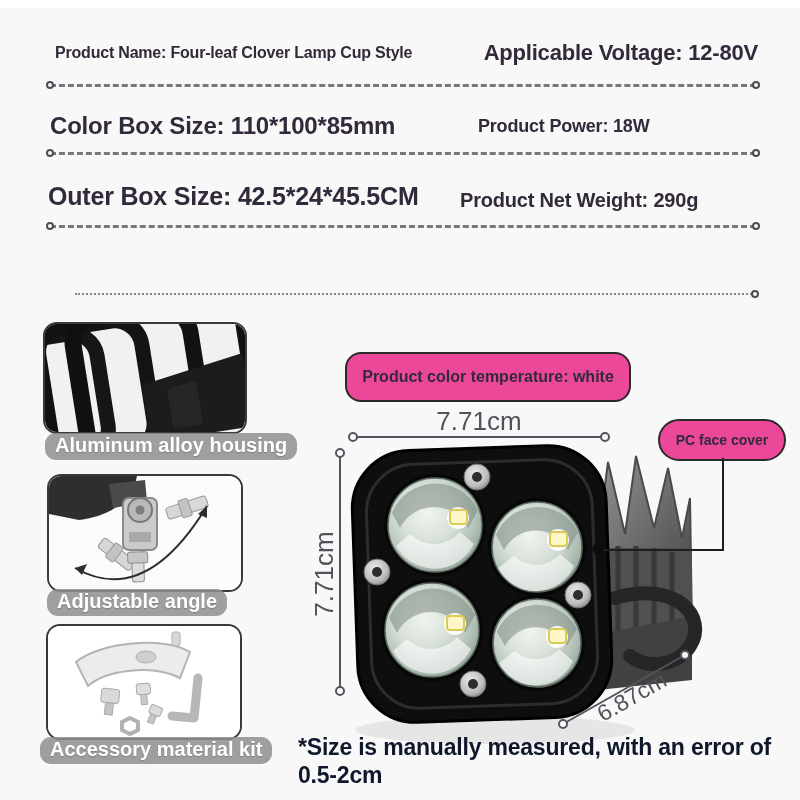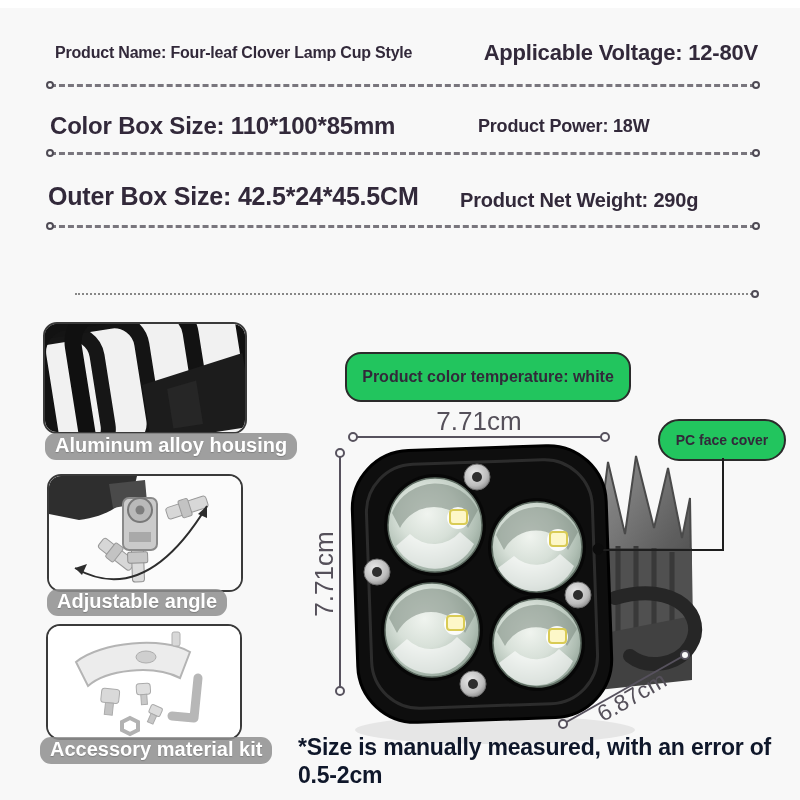--- a/index.html
+++ b/index.html
@@ -9,21 +9,21 @@
   }
   .abs{position:absolute;}
   .spec{font-weight:bold;white-space:nowrap;letter-spacing:-0.2px;}
   .dash-line{border-top:3px dashed #4f4b55;opacity:.75;height:0;}
   .dash-dot{border-top:2px dotted #6b6b6b;opacity:.8;height:0;}
   .endcap{width:8px;height:8px;border:2px solid #4f4b55;border-radius:50%;background:#fafafa;box-sizing:border-box;}
   .frame{border:2px solid #3a3a3a;border-radius:14px;overflow:hidden;background:#ffffff;}
   .pill{display:inline-block;padding:1px 10px 3px 10px;background:rgba(143,143,143,.85);
         border-radius:11px;color:#fff;font-weight:bold;font-size:20px;white-space:nowrap;
         text-shadow:0 1px 1px rgba(80,80,80,.4);}
-  .callout-box{border:2.5px solid #2b2b2b;border-radius:16px;background:#22c55e;
+  .callout-box{border:2.5px solid #2b2b2b;border-radius:16px;background:#ec4899;
         display:flex;align-items:center;justify-content:center;font-weight:bold;}
   .dimtext{color:#55505a;white-space:nowrap;}
   .footnote{font-weight:bold;font-size:23px;line-height:1.22;color:#0f172a;letter-spacing:-0.2px;}
 </style>
 </head>
 <body>
 
 <div id="stage">
 
   <div class="abs" style="left:0;top:0;width:800px;height:8px;background:#fff;"></div>

